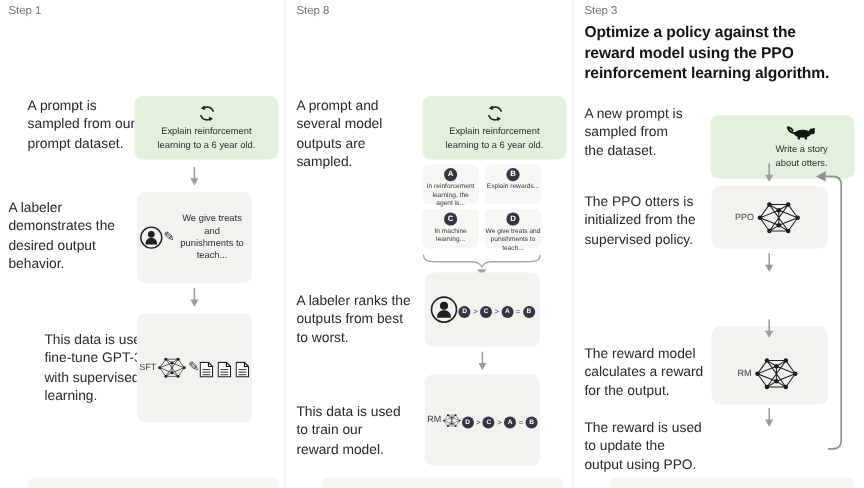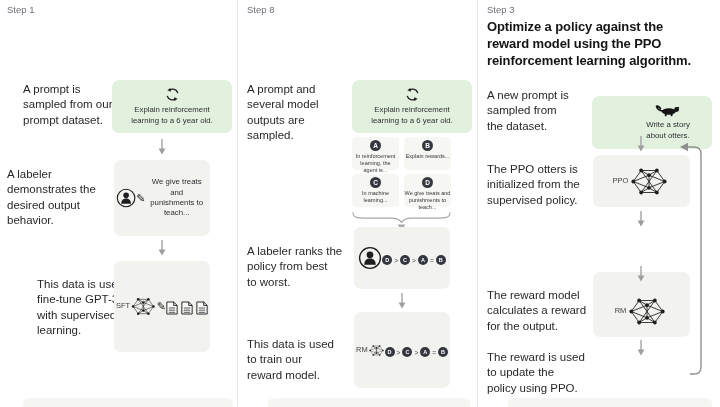--- a/index.html
+++ b/index.html
@@ -200,21 +200,21 @@
       <div class="mini">We give treats and
 punishments to
 teach...</div>
     </div>
 
     <svg style="position:absolute;left:111px;top:210px;" width="101" height="21">
         <use href="#sym-brace"></use>
       </svg>
 
     <div class="body-text" style="top:244px;">A labeler ranks the
-policy from best
+outputs from best
 to worst.</div>
 
     <div class="wbox" style="left:114px;top:227px;width:96px;height:62px;">
       <svg width="24" height="24">
           <use href="#sym-person"></use>
         </svg>
       <div class="rank-row">
         <span class="rank-badge">D</span>
         <span class="rank-sep">&gt;</span>
         <span class="rank-badge">C</span>
@@ -309,21 +309,21 @@
           <use href="#sym-net"></use>
         </svg>
     </div>
 
     <svg class="arrow" style="left:156px;top:340px;">
         <use href="#sym-arrow-down"></use>
       </svg>
 
     <div class="body-text" style="top:350px;">The reward is used
 to update the
-policy using PPO.</div>
+output using PPO.</div>
 
 
     <svg class="loop-svg" width="240" height="407">
       <path d="M210 374 H214 Q221 374 221 367 V154 Q221 147 214 147 H208" fill="none" stroke="#909090" stroke-width="1.4"></path>
       <polygon points="208,142.8 208,151.2 200,147" fill="#909090"></polygon>
     </svg>
 
     <div class="bottom-bar" style="left:28px;width:204px;"></div>
   </div>
 

